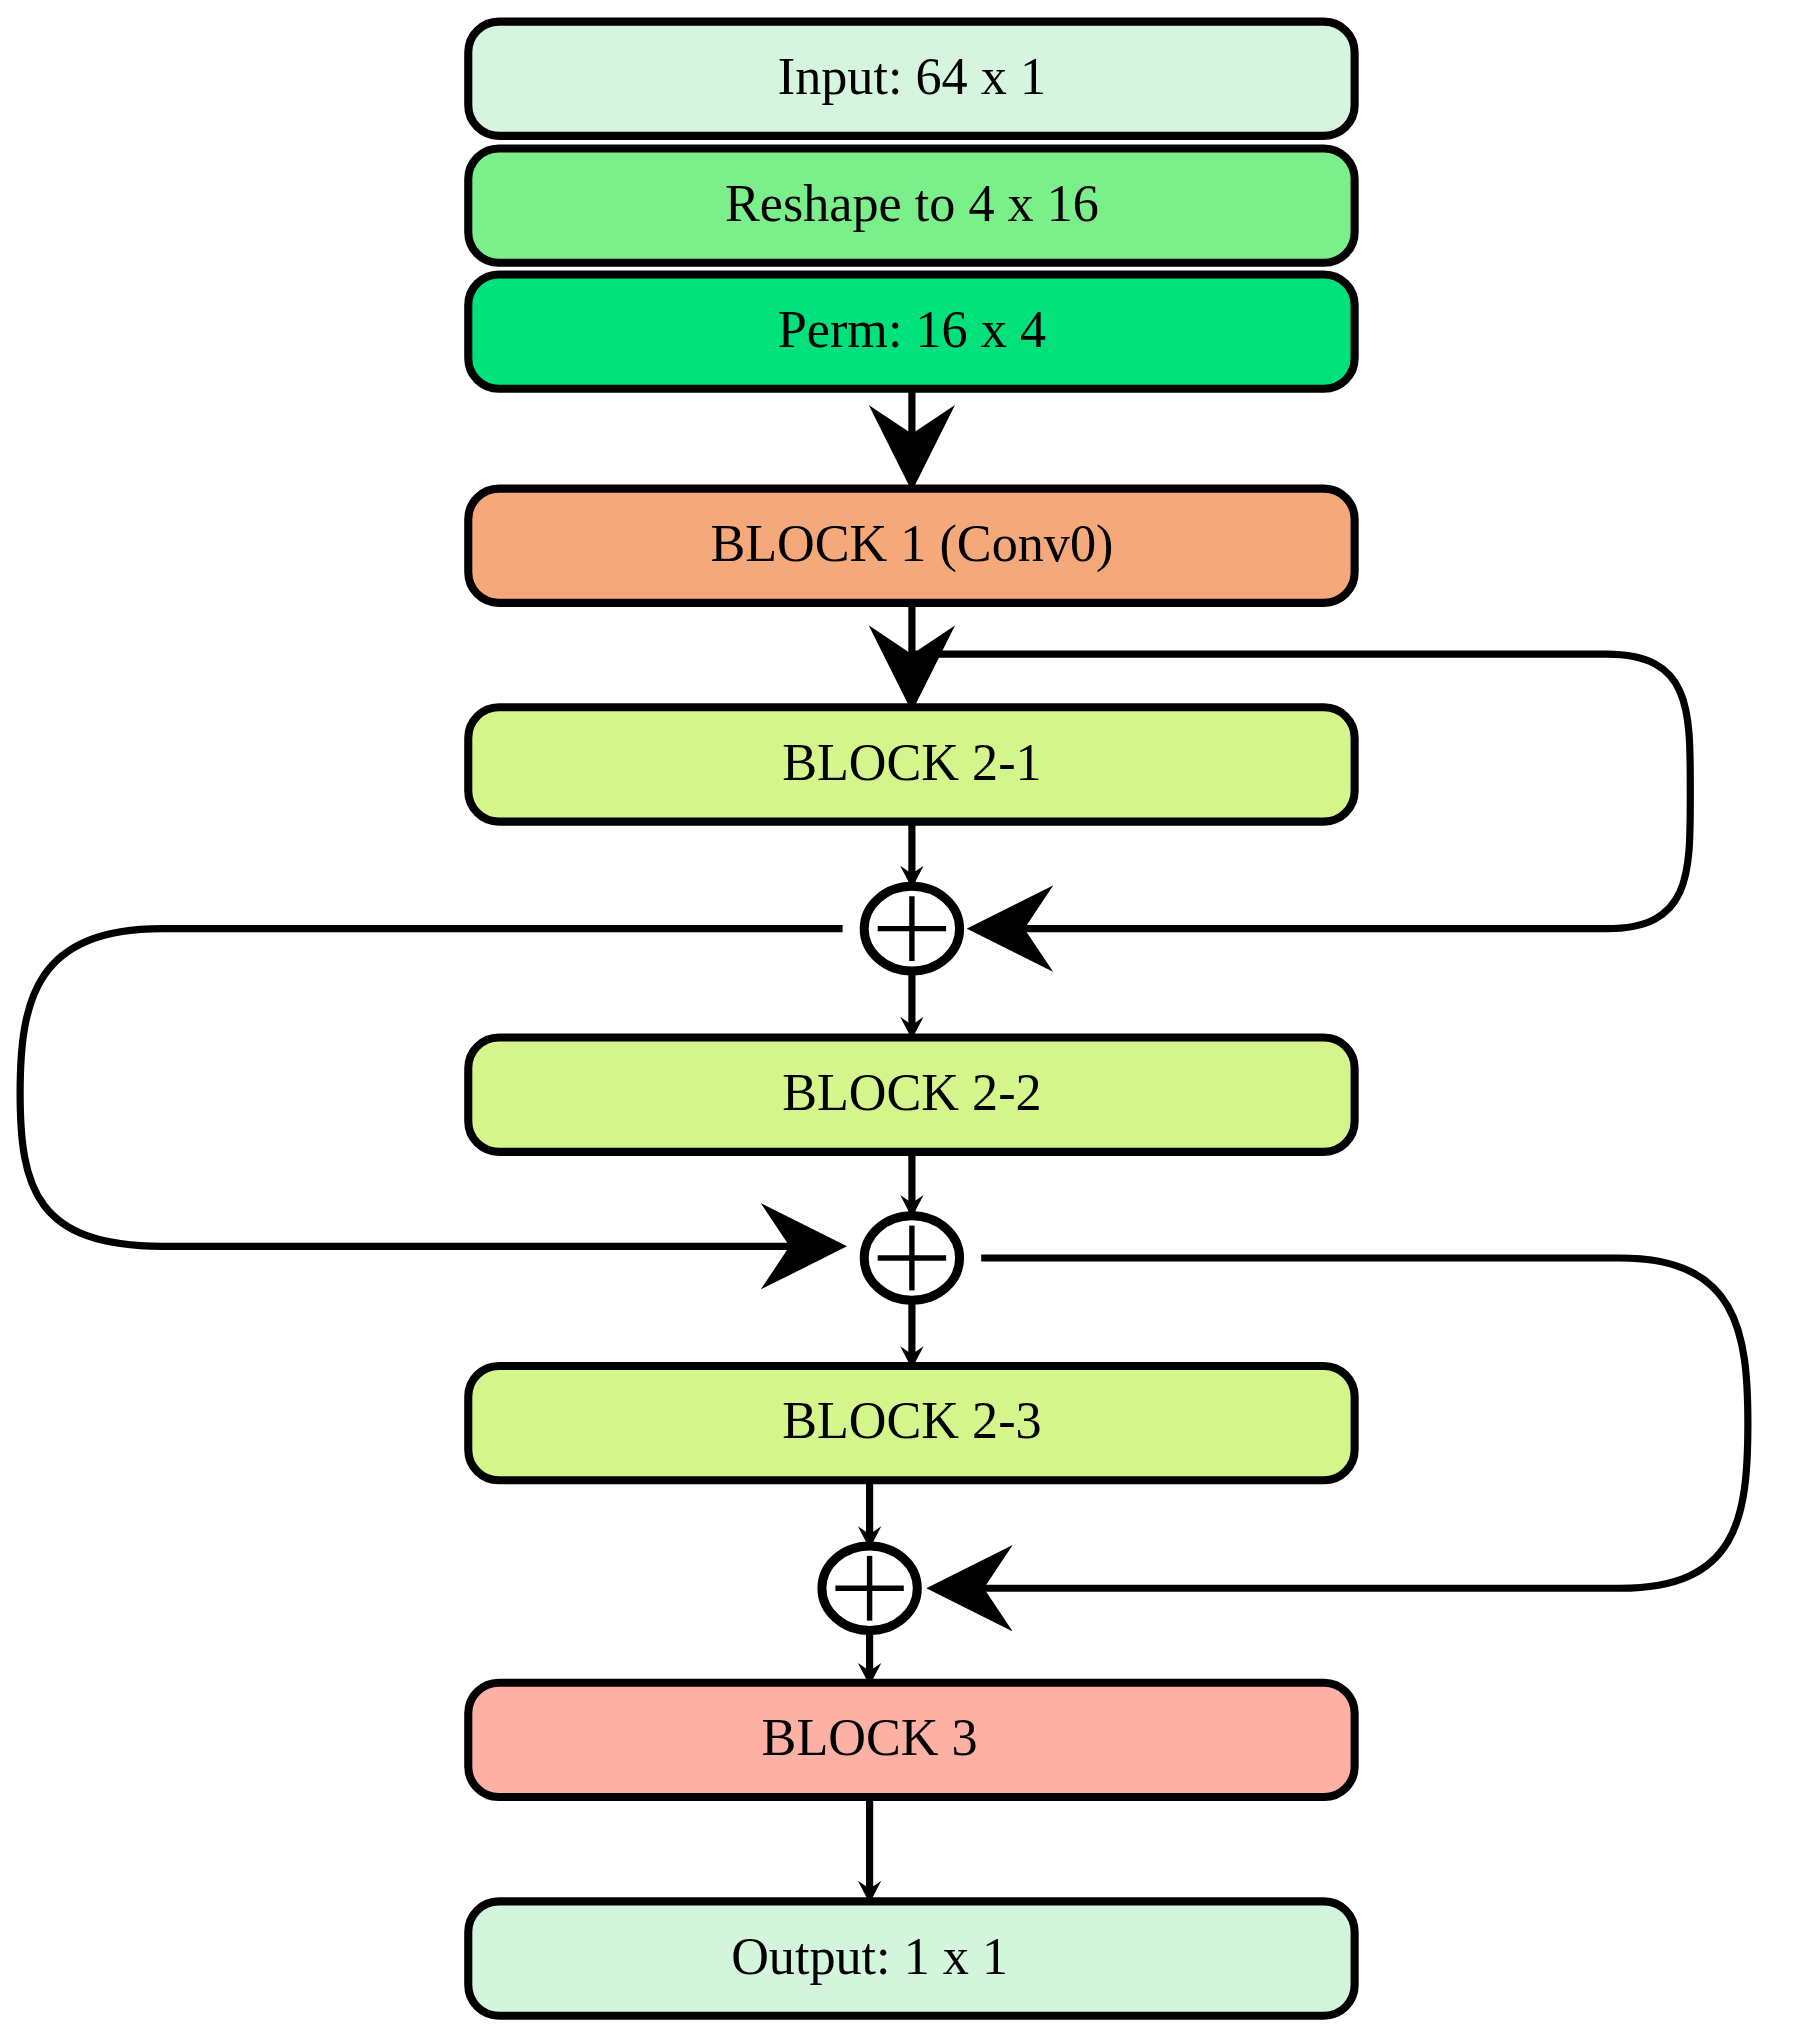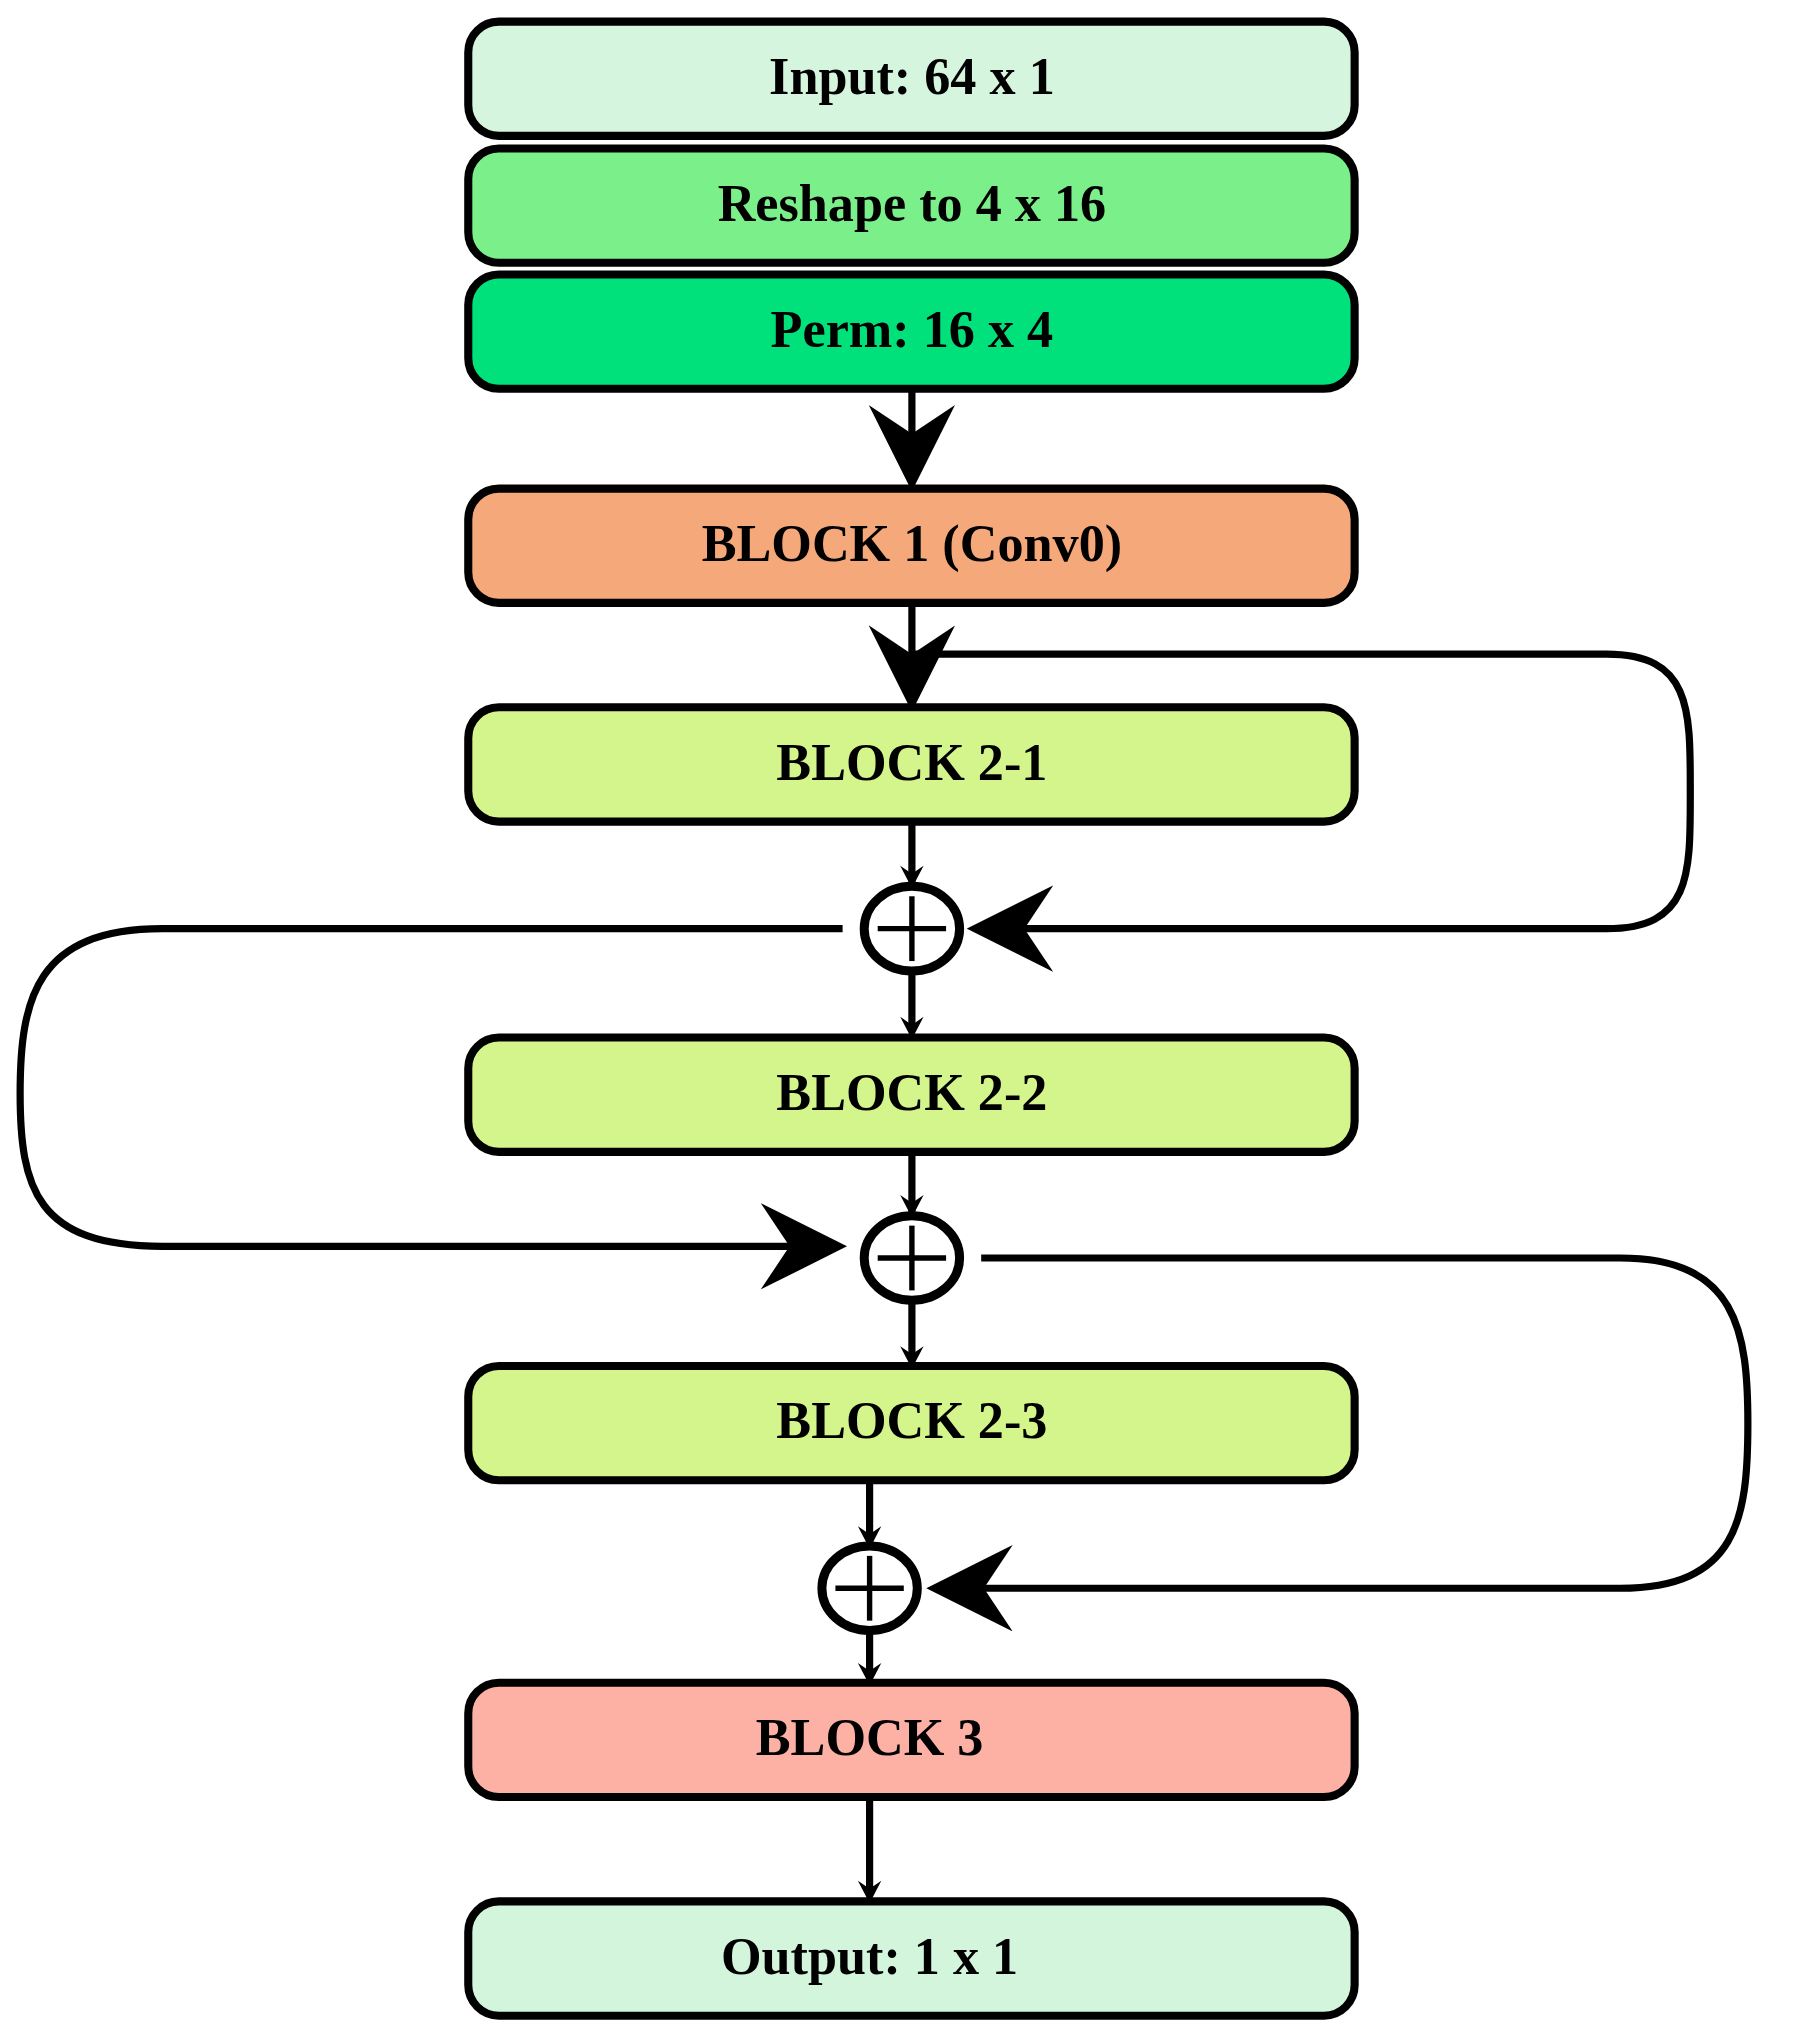--- a/index.html
+++ b/index.html
@@ -10,21 +10,20 @@
   body {
     width: 1795px;
     height: 2040px;
     font-family: "Liberation Serif", "DejaVu Serif", serif;
     overflow: hidden;
   }
   #diagram-root {
     position: relative;
     width: 1795px;
     height: 2040px;
-    font-weight: bold;
   }
   svg.canvas {
     position: absolute;
     top: 0;
     left: 0;
     width: 1795px;
     height: 2040px;
   }
   .node-box {
     stroke: #000000;

